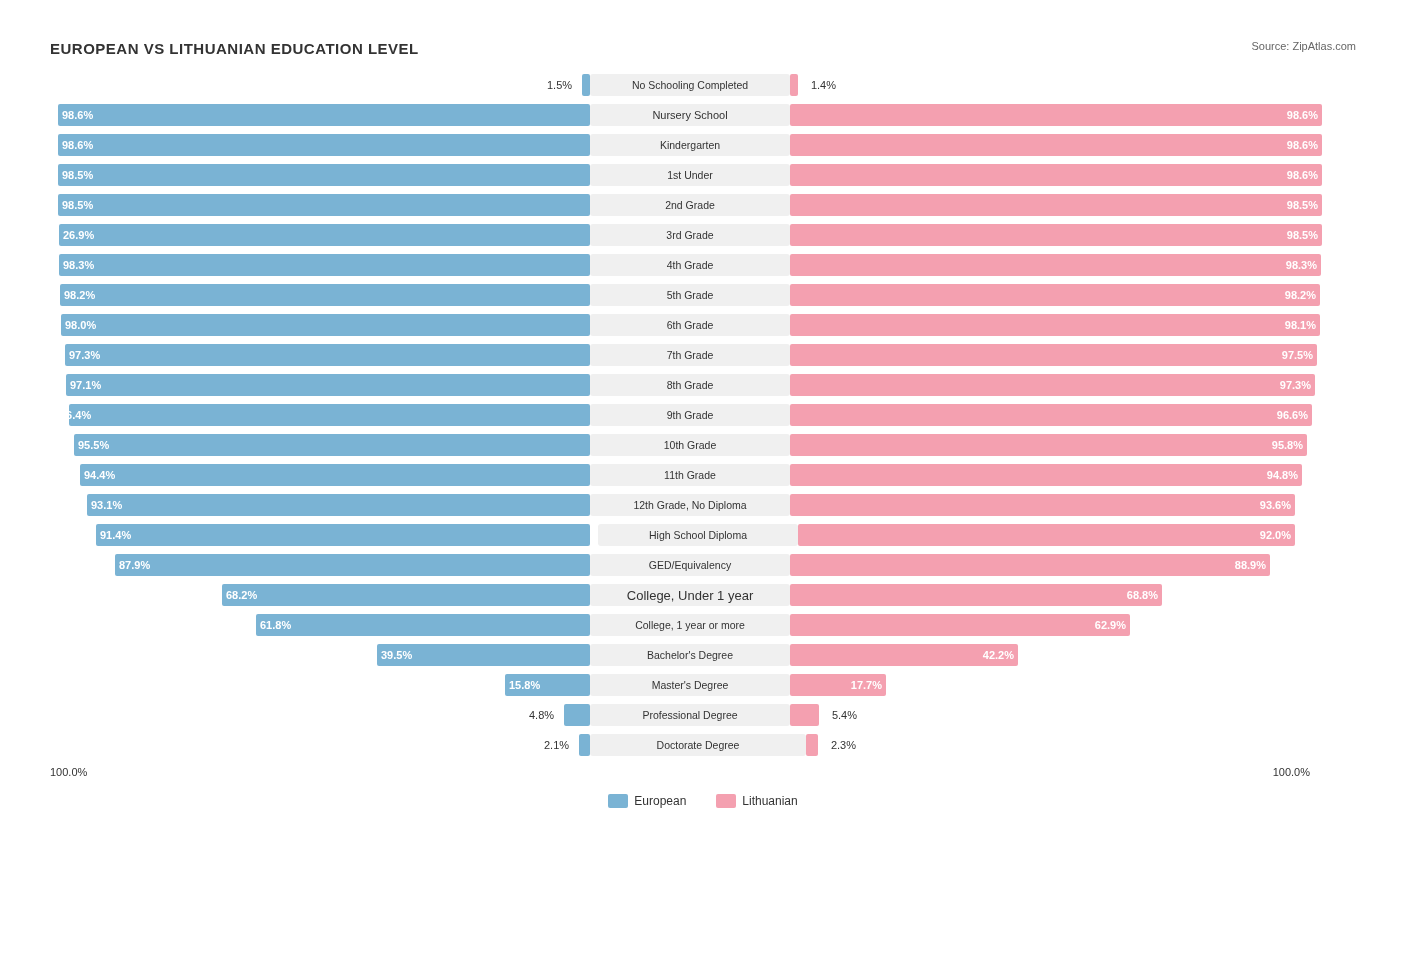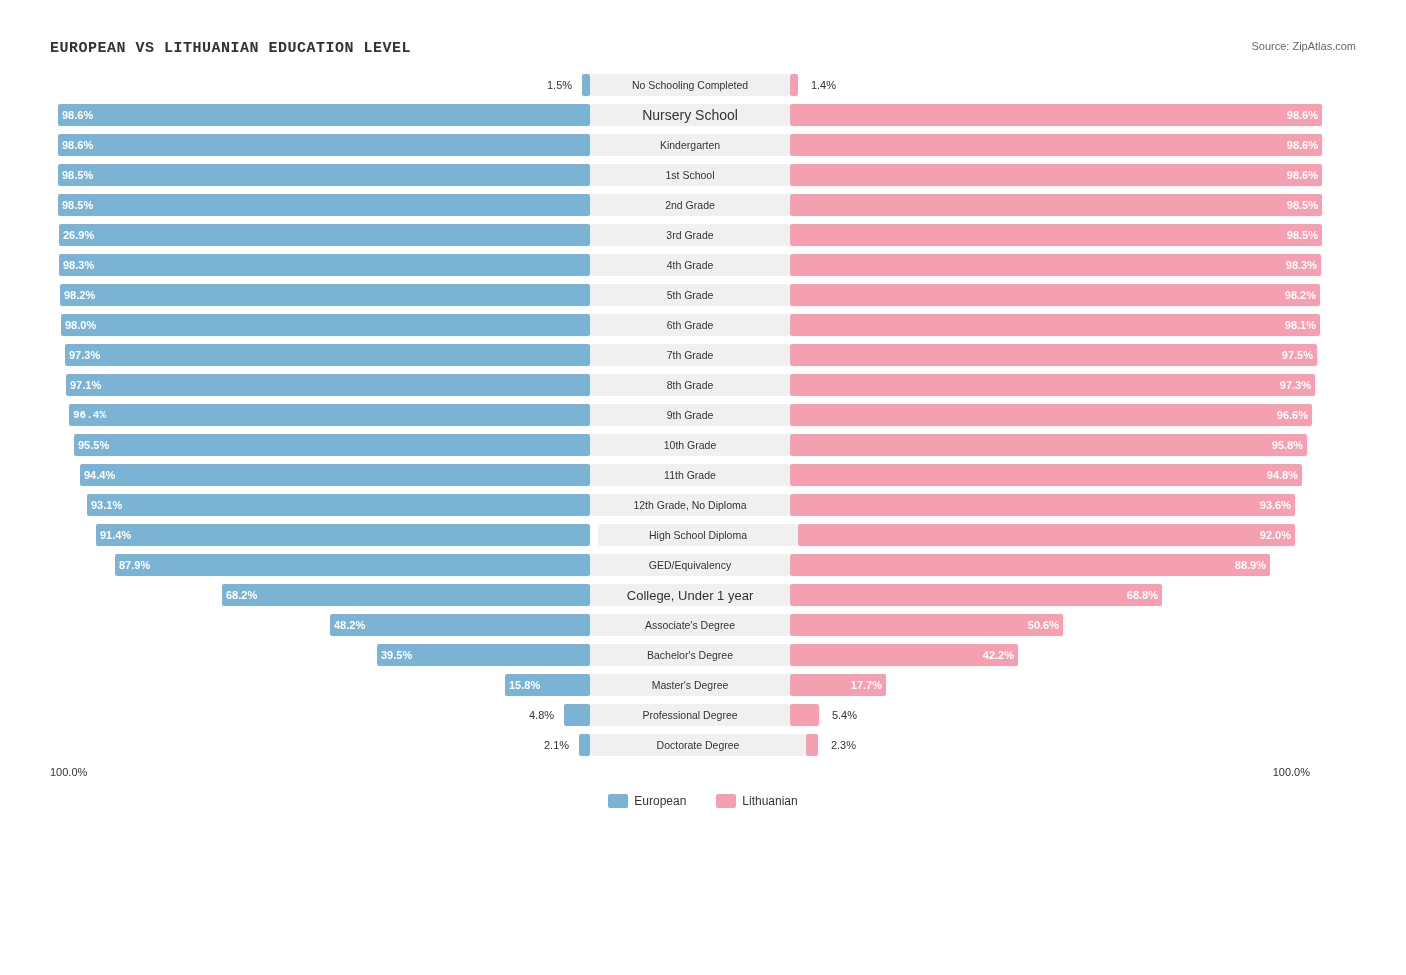--- a/index.html
+++ b/index.html
@@ -15,21 +15,20 @@
       padding: 20px 30px 30px 30px;
       position: relative;
     }
     .chart-title {
       font-size: 15px;
       font-weight: bold;
       color: #333;
       text-transform: uppercase;
       letter-spacing: 0.5px;
       margin-bottom: 5px;
-      font-family: Liberation Mono, monospace;
     }
     .chart-source {
       position: absolute;
       top: 20px;
       right: 30px;
       font-size: 11px;
       color: #666;
     }
     .bars-area {
       margin-top: 15px;
@@ -160,21 +159,21 @@
         <div class="bar-right-section" style="width: 540px;">
           <div class="bar-pink" style="width: 8px;"></div>
           <span class="val-right" style="right: 494px; color: rgb(51, 51, 51);">1.4%</span>
         </div>
       </div>
       <div class="bar-row">
         <div class="bar-left-section" style="width: 540px;">
           <div class="bar-blue" style="width: 532px;"></div>
           <span class="val-left" style="left: 12px; color: rgb(255, 255, 255); font-weight: bold;">98.6%</span>
         </div>
-        <div class="label-center" style="width: 200px; flex-shrink: 0; font-size: 14px;">Nursery School</div>
+        <div class="label-center" style="width: 200px; flex-shrink: 0; font-size: 11px;">Nursery School</div>
         <div class="bar-right-section" style="width: 540px;">
           <div class="bar-pink" style="width: 532px;"></div>
           <span class="val-right" style="right: 12px; color: rgb(255, 255, 255); font-weight: bold;">98.6%</span>
         </div>
       </div>
       <div class="bar-row">
         <div class="bar-left-section" style="width: 540px;">
           <div class="bar-blue" style="width: 532px;"></div>
           <span class="val-left" style="left: 12px; color: rgb(255, 255, 255); font-weight: bold;">98.6%</span>
         </div>
@@ -182,21 +181,21 @@
         <div class="bar-right-section" style="width: 540px;">
           <div class="bar-pink" style="width: 532px;"></div>
           <span class="val-right" style="right: 12px; color: rgb(255, 255, 255); font-weight: bold;">98.6%</span>
         </div>
       </div>
       <div class="bar-row">
         <div class="bar-left-section" style="width: 540px;">
           <div class="bar-blue" style="width: 532px;"></div>
           <span class="val-left" style="left: 12px; color: rgb(255, 255, 255); font-weight: bold;">98.5%</span>
         </div>
-        <div class="label-center" style="width: 200px; flex-shrink: 0; font-size: 10.5px;">1st School</div>
+        <div class="label-center" style="width: 200px; flex-shrink: 0; font-size: 10.5px;">1st Under</div>
         <div class="bar-right-section" style="width: 540px;">
           <div class="bar-pink" style="width: 532px;"></div>
           <span class="val-right" style="right: 12px; color: rgb(255, 255, 255); font-weight: bold;">98.6%</span>
         </div>
       </div>
       <div class="bar-row">
         <div class="bar-left-section" style="width: 540px;">
           <div class="bar-blue" style="width: 532px;"></div>
           <span class="val-left" style="left: 12px; color: rgb(255, 255, 255); font-weight: bold;">98.5%</span>
         </div>
@@ -268,21 +267,21 @@
         </div>
         <div class="label-center" style="width: 200px; flex-shrink: 0; font-size: 10.5px;">8th Grade</div>
         <div class="bar-right-section" style="width: 540px;">
           <div class="bar-pink" style="width: 525px;"></div>
           <span class="val-right" style="right: 19px; color: rgb(255, 255, 255); font-weight: bold;">97.3%</span>
         </div>
       </div>
       <div class="bar-row">
         <div class="bar-left-section" style="width: 540px;">
           <div class="bar-blue" style="width: 521px;"></div>
-          <span class="val-left" style="left: 23px; color: rgb(255, 255, 255); font-weight: bold; font-family: Liberation Mono, monospace;">96.4%</span>
+          <span class="val-left" style="left: 10px; color: rgb(255, 255, 255); font-weight: bold;">96.4%</span>
         </div>
         <div class="label-center" style="width: 200px; flex-shrink: 0; font-size: 10.5px;">9th Grade</div>
         <div class="bar-right-section" style="width: 540px;">
           <div class="bar-pink" style="width: 522px;"></div>
           <span class="val-right" style="right: 22px; color: rgb(255, 255, 255); font-weight: bold;">96.6%</span>
         </div>
       </div>
       <div class="bar-row">
         <div class="bar-left-section" style="width: 540px;">
           <div class="bar-blue" style="width: 516px;"></div>
@@ -344,27 +343,27 @@
           <span class="val-left" style="left: 176px; color: rgb(255, 255, 255); font-weight: bold;">68.2%</span>
         </div>
         <div class="label-center" style="width: 200px; flex-shrink: 0; font-size: 13px;">College, Under 1 year</div>
         <div class="bar-right-section" style="width: 540px;">
           <div class="bar-pink" style="width: 372px;"></div>
           <span class="val-right" style="right: 172px; color: rgb(255, 255, 255); font-weight: bold;">68.8%</span>
         </div>
       </div>
       <div class="bar-row">
         <div class="bar-left-section" style="width: 540px;">
-          <div class="bar-blue" style="width: 260px;"></div>
-          <span class="val-left" style="left: 284px; color: rgb(255, 255, 255); font-weight: bold;">48.2%</span>
-        </div>
-        <div class="label-center" style="width: 200px; flex-shrink: 0; font-size: 10.5px;">Associate's Degree</div>
-        <div class="bar-right-section" style="width: 540px;">
-          <div class="bar-pink" style="width: 273px;"></div>
-          <span class="val-right" style="right: 271px; color: rgb(255, 255, 255); font-weight: bold;">50.6%</span>
+          <div class="bar-blue" style="width: 334px;"></div>
+          <span class="val-left" style="left: 210px; color: rgb(255, 255, 255); font-weight: bold;">61.8%</span>
+        </div>
+        <div class="label-center" style="width: 200px; flex-shrink: 0; font-size: 10.5px;">College, 1 year or more</div>
+        <div class="bar-right-section" style="width: 540px;">
+          <div class="bar-pink" style="width: 340px;"></div>
+          <span class="val-right" style="right: 204px; color: rgb(255, 255, 255); font-weight: bold;">62.9%</span>
         </div>
       </div>
       <div class="bar-row">
         <div class="bar-left-section" style="width: 540px;">
           <div class="bar-blue" style="width: 213px;"></div>
           <span class="val-left" style="left: 331px; color: rgb(255, 255, 255); font-weight: bold;">39.5%</span>
         </div>
         <div class="label-center" style="width: 200px; flex-shrink: 0; font-size: 10.5px;">Bachelor's Degree</div>
         <div class="bar-right-section" style="width: 540px;">
           <div class="bar-pink" style="width: 228px;"></div>

